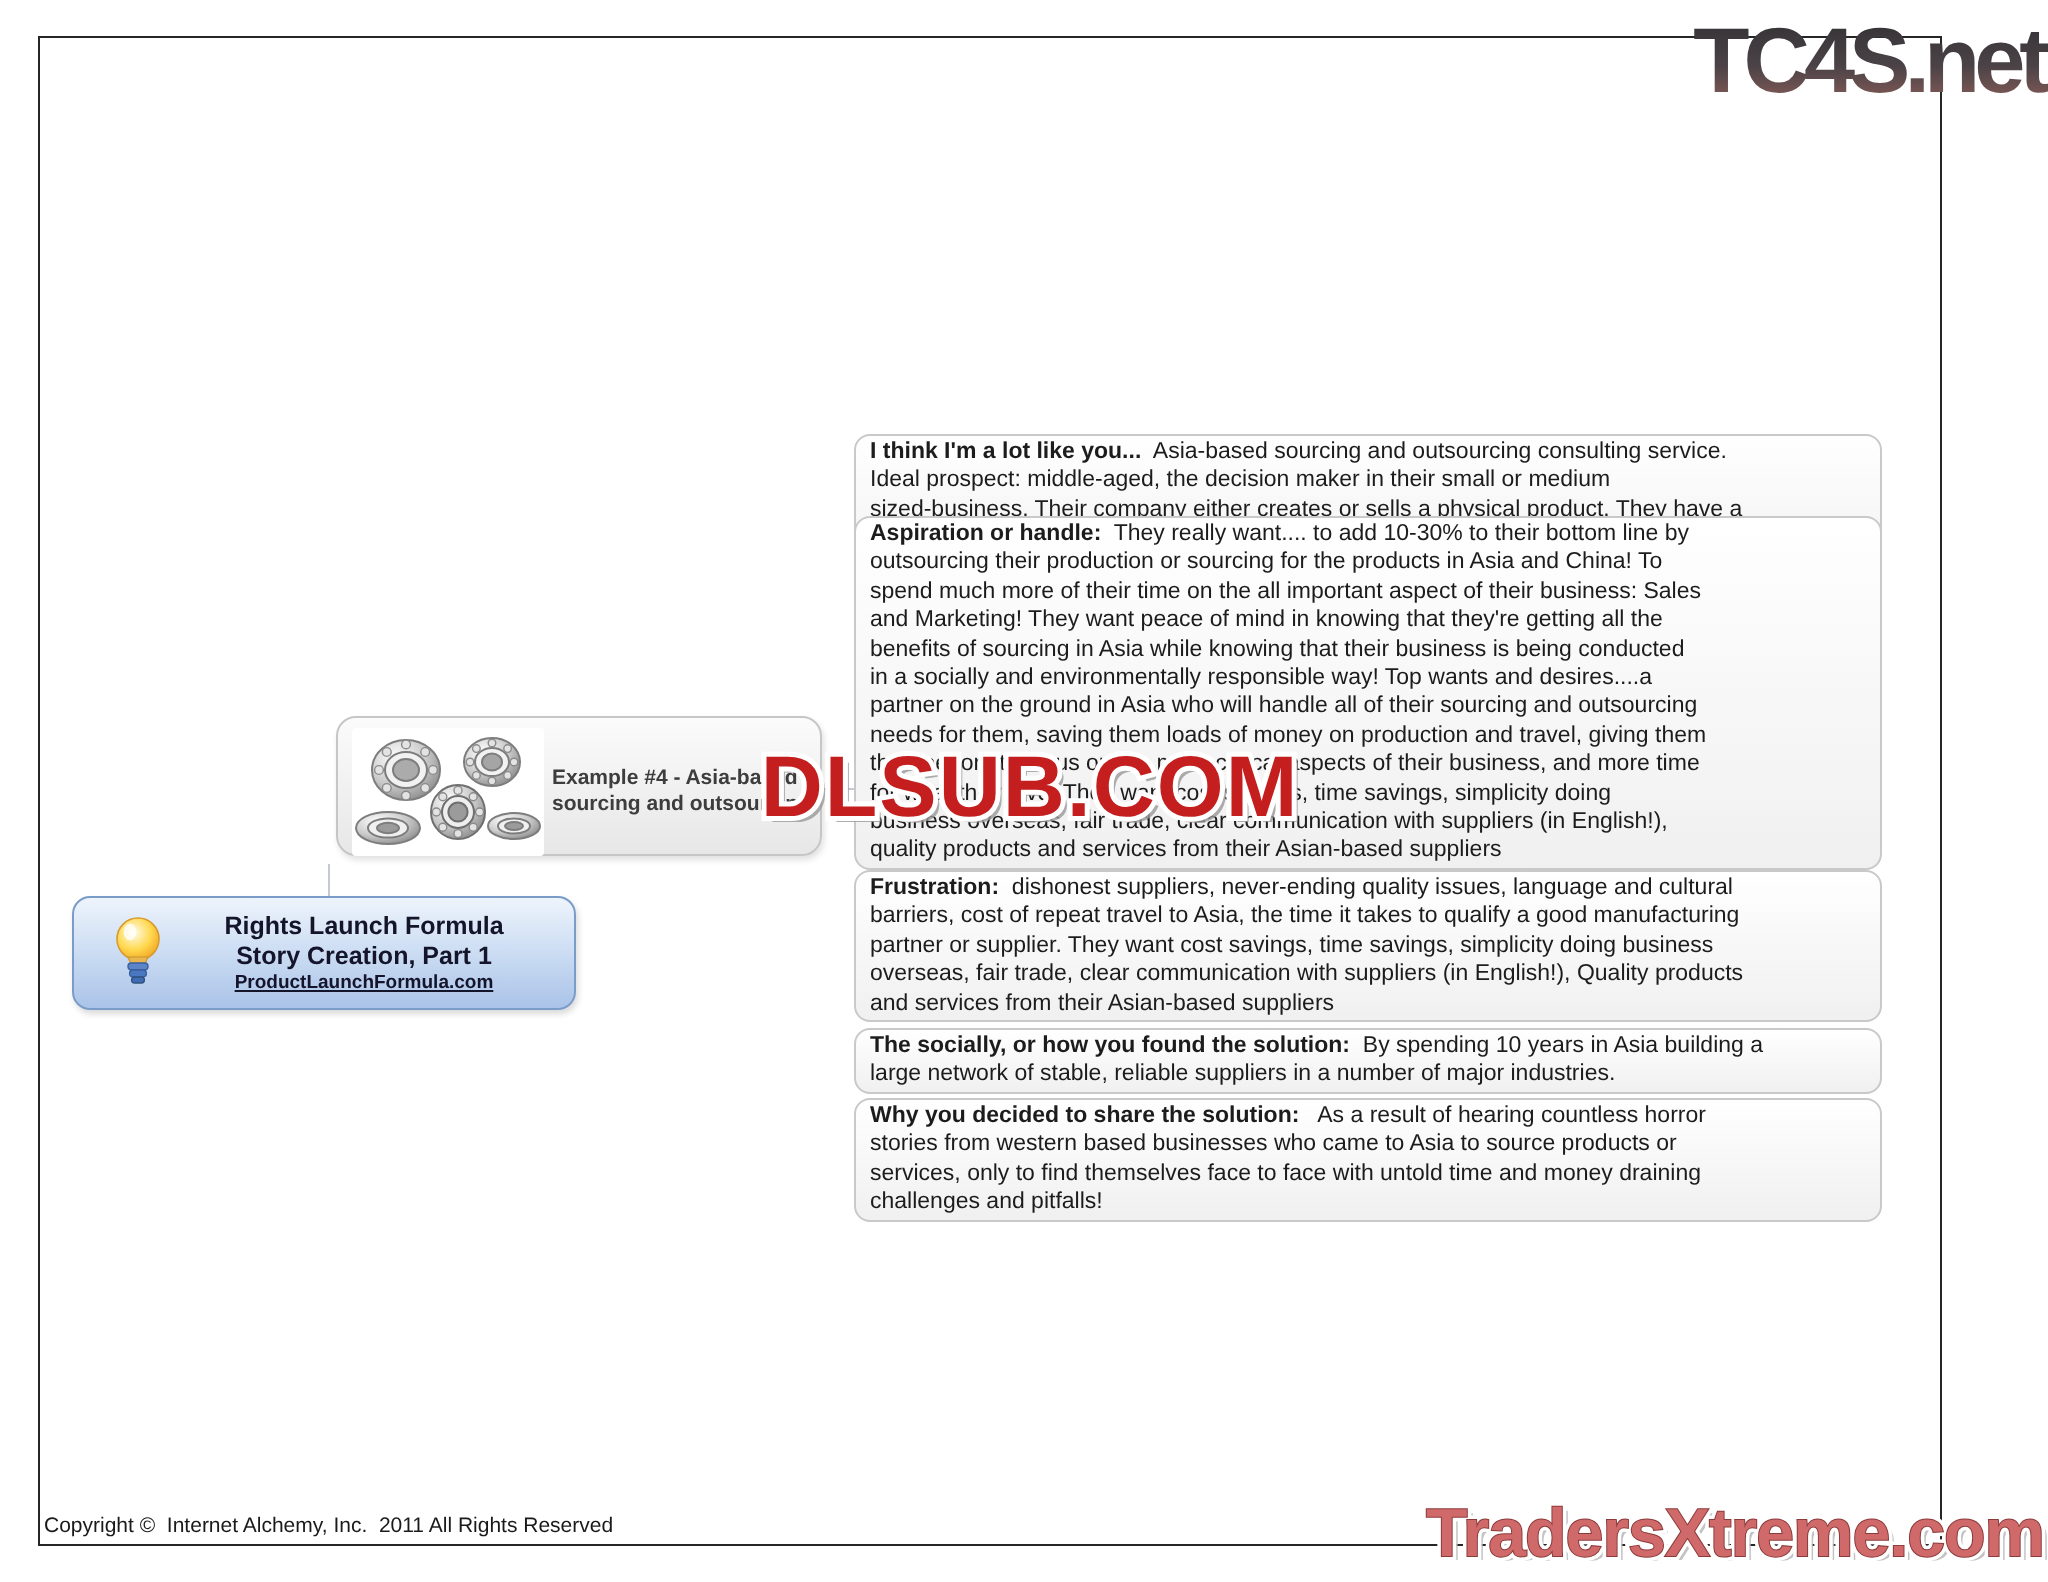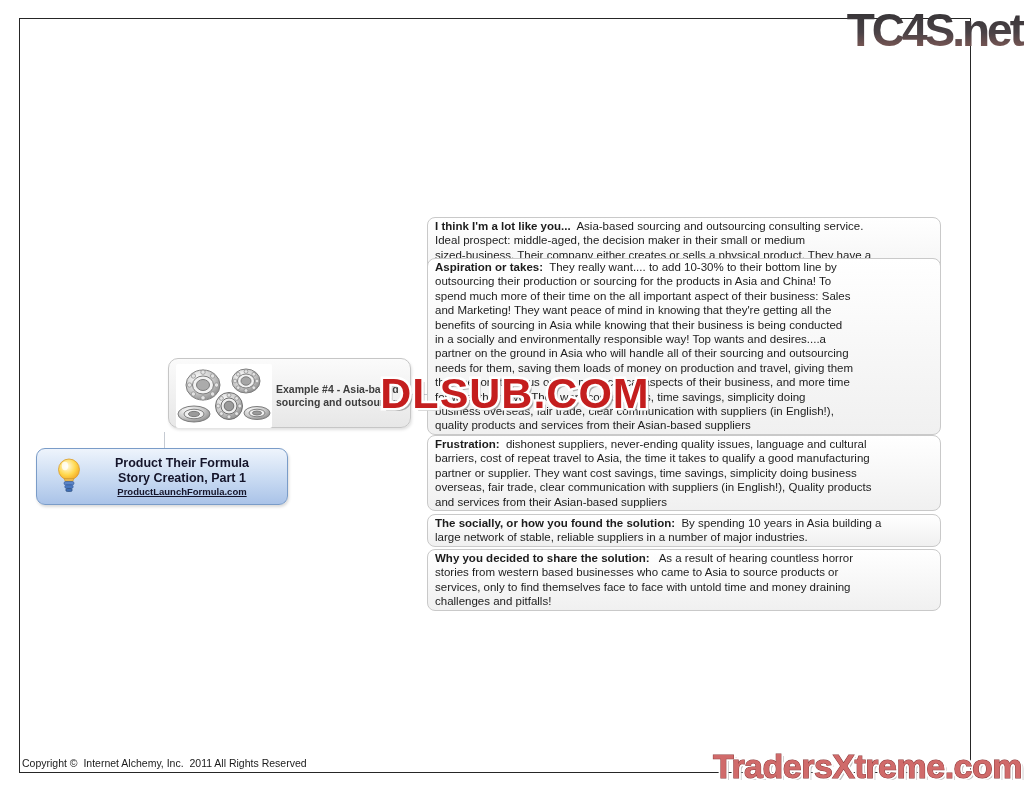--- a/index.html
+++ b/index.html
@@ -77,21 +77,21 @@
 
 <div class="connector-v"></div>
 <div class="connector-h"></div>
 
 <div class="note note-1"><b>I think I'm a lot like you...</b><span>  Asia-based sourcing and outsourcing consulting service.
 Ideal prospect: middle-aged, the decision maker in their small or medium
 sized-business. Their company either creates or sells a physical product. They have a
 passion for their product/products and are working hard to get it out into the world in a
 big way! They live in the US or Europe.</span></div>
 
-<div class="note note-2"><b>Aspiration or takes:</b><span>  They really want.... to add 10-30% to their bottom line by
+<div class="note note-2"><b>Aspiration or handle:</b><span>  They really want.... to add 10-30% to their bottom line by
 outsourcing their production or sourcing for the products in Asia and China! To
 spend much more of their time on the all important aspect of their business: Sales
 and Marketing! They want peace of mind in knowing that they're getting all the
 benefits of sourcing in Asia while knowing that their business is being conducted
 in a socially and environmentally responsible way! Top wants and desires....a
 partner on the ground in Asia who will handle all of their sourcing and outsourcing
 needs for them, saving them loads of money on production and travel, giving them
 the freedom to focus on the more critical aspects of their business, and more time
 for what they love. They want cost savings, time savings, simplicity doing
 business overseas, fair trade, clear communication with suppliers (in English!),
@@ -197,21 +197,21 @@
       </radialGradient>
     </defs>
     <circle cx="14" cy="11.5" r="10.5" fill="url(#bg1)" stroke="#d99b2a" stroke-width="0.8"></circle>
     <ellipse cx="10" cy="8" rx="3.2" ry="4.2" fill="#ffffff" opacity="0.75"></ellipse>
     <path d="M9 20.5 L19 20.5 L17.5 24 L10.5 24 Z" fill="#e8b64c" stroke="#c9952e" stroke-width="0.6"></path>
     <rect x="9" y="23.5" width="10" height="3.4" rx="1.7" fill="#5b85c8" stroke="#3a5f9e" stroke-width="0.7"></rect>
     <rect x="9.8" y="27" width="8.4" height="3.4" rx="1.7" fill="#4a78c0" stroke="#3a5f9e" stroke-width="0.7"></rect>
     <rect x="10.8" y="30.5" width="6.4" height="3" rx="1.5" fill="#3f6db4" stroke="#31527f" stroke-width="0.7"></rect>
   </svg>
   <div class="central-text">
-    <div class="t1">Product Their Formula</div>
+    <div class="t1">Rights Launch Formula</div>
     <div class="t2">Story Creation, Part 1</div>
     <div class="url">ProductLaunchFormula.com</div>
   </div>
 </div>
 
 <div class="wm wm-tc4s">
   <svg width="204" height="56">
     <defs>
       <linearGradient id="tcg" x1="0" y1="0" x2="0" y2="1">
         <stop offset="0" stop-color="#2f2f31"></stop>

